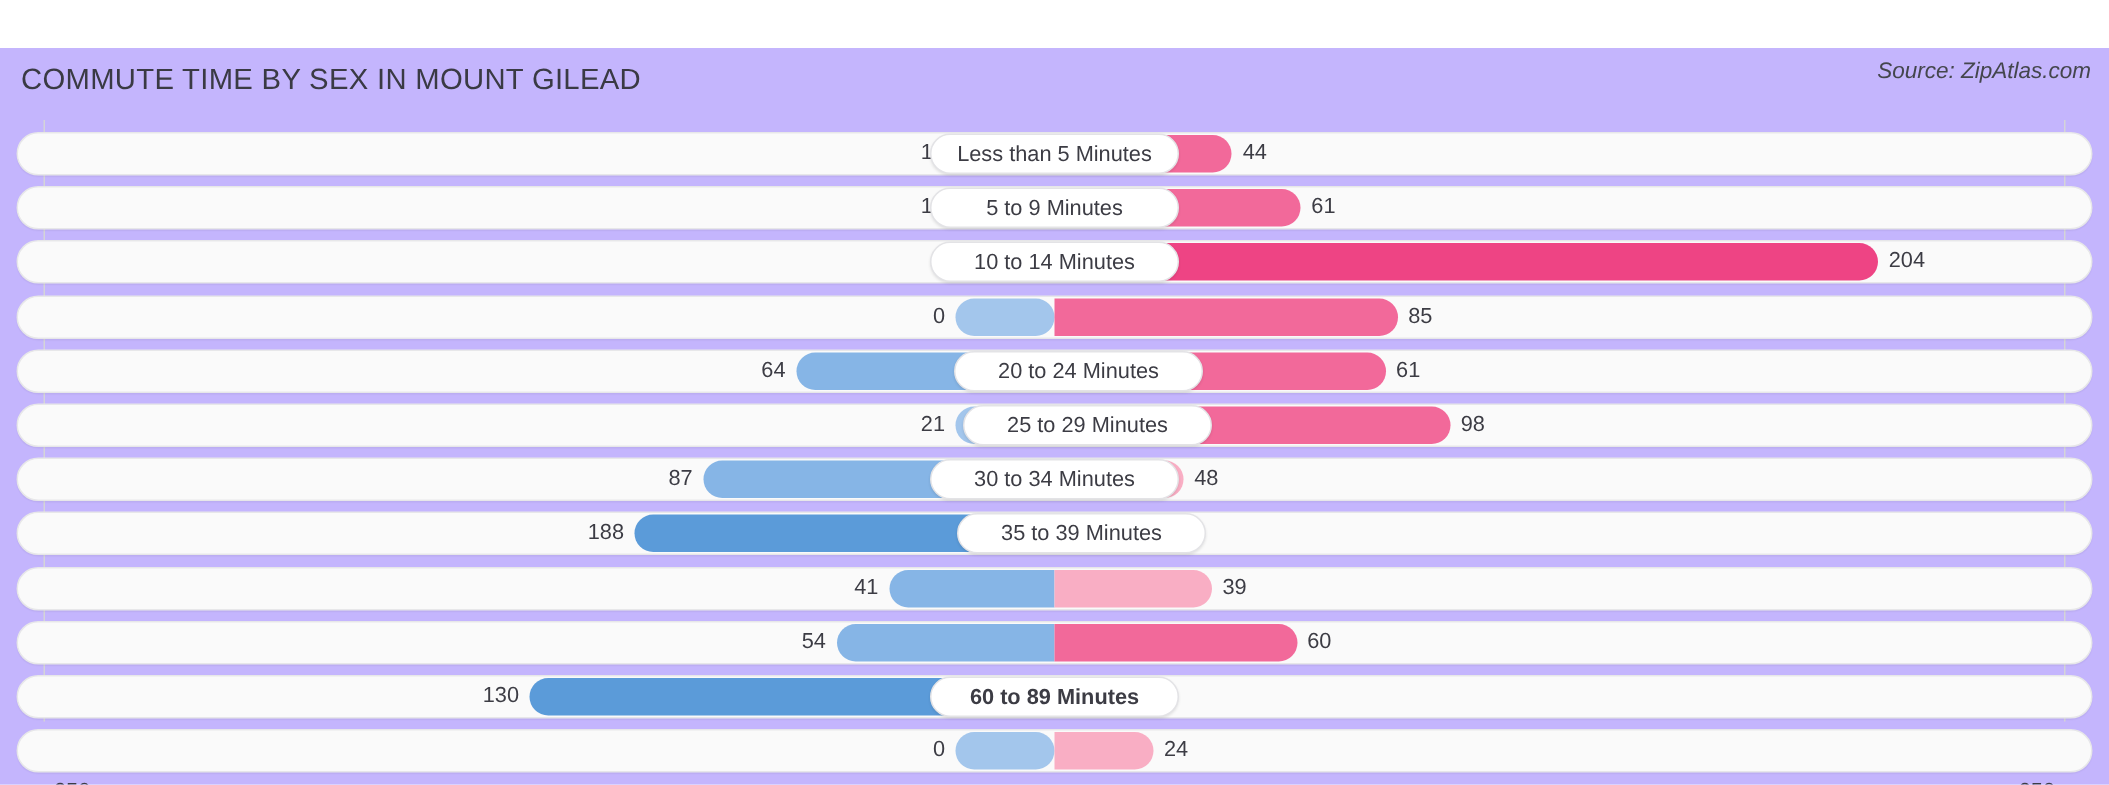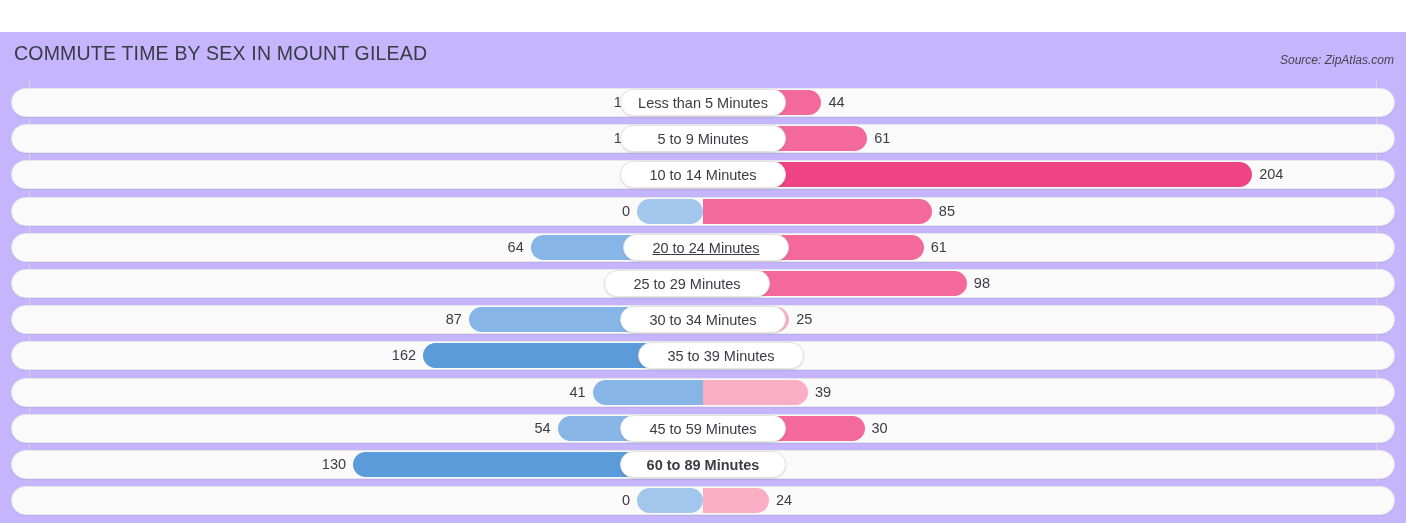--- a/index.html
+++ b/index.html
@@ -21,22 +21,22 @@
   .title {
     position: absolute;
     left: 14px; top: 10px;
     font-size: 19.5px;
     color: #3a3a44;
     letter-spacing: .2px;
     white-space: nowrap;
   }
   .source {
     position: absolute;
-    right: 12px; top: 21px;
-    font-size: 12px;
+    right: 12px; top: 7px;
+    font-size: 15px;
     font-style: italic;
     color: #44464d;
     white-space: nowrap;
     text-align: center;
   }
 
   
   .plot {
     position: absolute;
     left: 0; top: 48px;
@@ -191,70 +191,69 @@
           <div class="val female" style="left: 927.82px;">85</div>
         </div>
       </div>
       <div class="row" style="top: 152.8px;">
         <div class="track"></div>
         <div class="bars">
           <div class="bar male" style="left: 519.712px; width: 172.288px; background: rgb(134, 181, 230);"></div>
           <div class="bar female" style="left: 692px; width: 220.744px; background: rgb(242, 105, 154);"></div>
           <div class="val male" style="right: 871.288px;">64</div>
           <div class="val female" style="left: 919.744px;">61</div>
-          <div class="pill" style="left: 612px; min-width: 166px; text-decoration: underline;">20 to 24 Minutes</div>
+          <div class="pill" style="left: 625px; min-width: 166px;">20 to 24 Minutes</div>
         </div>
       </div>
       <div class="row" style="top: 189px;">
         <div class="track"></div>
         <div class="bars">
           <div class="bar male" style="left: 626px; width: 66px; background: rgb(163, 198, 236);"></div>
           <div class="bar female" style="left: 692px; width: 263.816px; background: rgb(242, 105, 154);"></div>
           <div class="val male" style="right: 765px;">21</div>
           <div class="val female" style="left: 962.816px;">98</div>
-          <div class="pill" style="left: 593px; min-width: 166px;">25 to 29 Minutes</div>
+          <div class="pill" style="left: 631px; min-width: 166px;">25 to 29 Minutes</div>
         </div>
       </div>
       <div class="row" style="top: 225.2px;">
         <div class="track"></div>
         <div class="bars">
           <div class="bar male" style="left: 457.796px; width: 234.204px; background: rgb(134, 181, 230);"></div>
           <div class="bar female" style="left: 692px; width: 86.144px; background: rgb(249, 174, 196);"></div>
           <div class="val male" style="right: 933.204px;">87</div>
-          <div class="val female" style="left: 785.144px;">25</div>
+          <div class="val female" style="left: 785.144px;">48</div>
           <div class="pill" style="left: 609px; min-width: 166px;">30 to 34 Minutes</div>
         </div>
       </div>
       <div class="row" style="top: 261.4px;">
         <div class="track"></div>
         <div class="bars">
           <div class="bar male" style="left: 412.032px; width: 279.968px; background: rgb(91, 155, 217);"></div>
           <div class="bar female capped" style="left: 692px; width: 66px; background: rgb(249, 174, 196);"></div>
-          <div class="val male" style="right: 978.968px;">162</div>
+          <div class="val male" style="right: 978.968px;">188</div>
           <div class="val female" style="left: 765px;">0</div>
           <div class="pill" style="left: 627px; min-width: 166px;">35 to 39 Minutes</div>
         </div>
       </div>
       <div class="row" style="top: 297.6px;">
         <div class="track"></div>
         <div class="bars">
           <div class="bar male" style="left: 581.628px; width: 110.372px; background: rgb(134, 181, 230);"></div>
           <div class="bar female" style="left: 692px; width: 104.988px; background: rgb(249, 174, 196);"></div>
           <div class="val male" style="right: 809.372px;">41</div>
           <div class="val female" style="left: 803.988px;">39</div>
         </div>
       </div>
       <div class="row" style="top: 333.8px;">
         <div class="track"></div>
         <div class="bars">
           <div class="bar male" style="left: 546.632px; width: 145.368px; background: rgb(134, 181, 230);"></div>
           <div class="bar female" style="left: 692px; width: 161.52px; background: rgb(242, 105, 154);"></div>
           <div class="val male" style="right: 844.368px;">54</div>
-          <div class="val female" style="left: 860.52px;">30</div>
-          <div class="pill" style="left: 609px; min-width: 166px;">45 to 59 Minutes</div>
+          <div class="val female" style="left: 860.52px;">60</div>
         </div>
       </div>
       <div class="row" style="top: 370px;">
         <div class="track"></div>
         <div class="bars">
           <div class="bar male" style="left: 342.04px; width: 349.96px; background: rgb(91, 155, 217);"></div>
           <div class="bar female capped" style="left: 692px; width: 66px; background: rgb(249, 174, 196);"></div>
           <div class="val male" style="right: 1048.96px;">130</div>
           <div class="val female" style="left: 765px;">0</div>
           <div class="pill" style="left: 609px; min-width: 166px; font-weight: bold;">60 to 89 Minutes</div>

